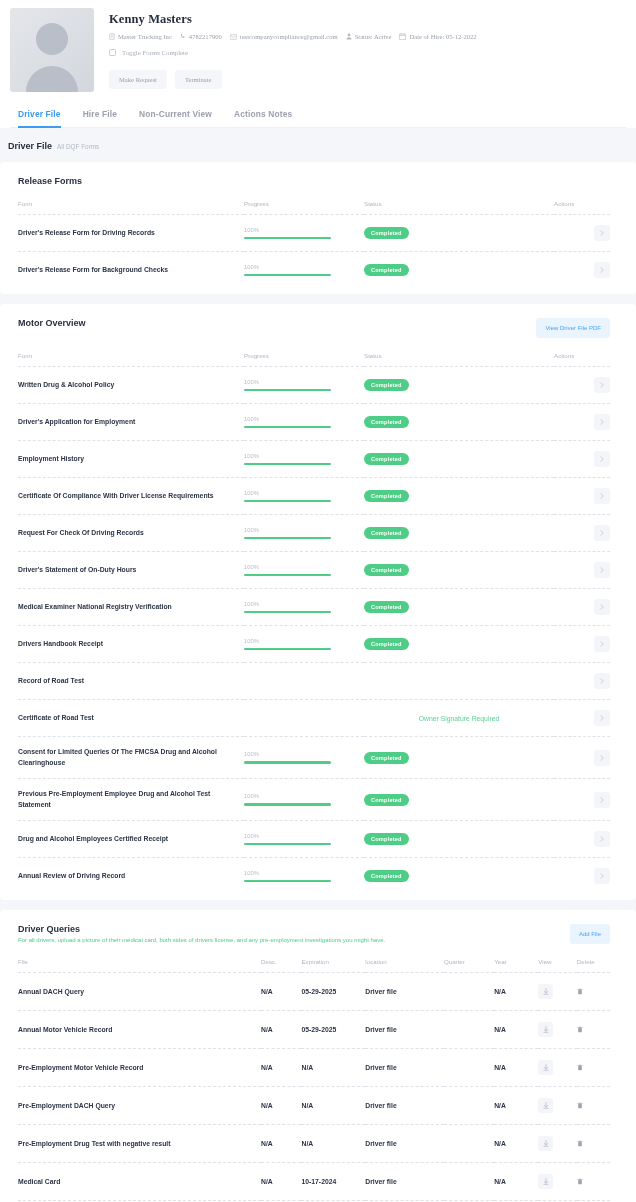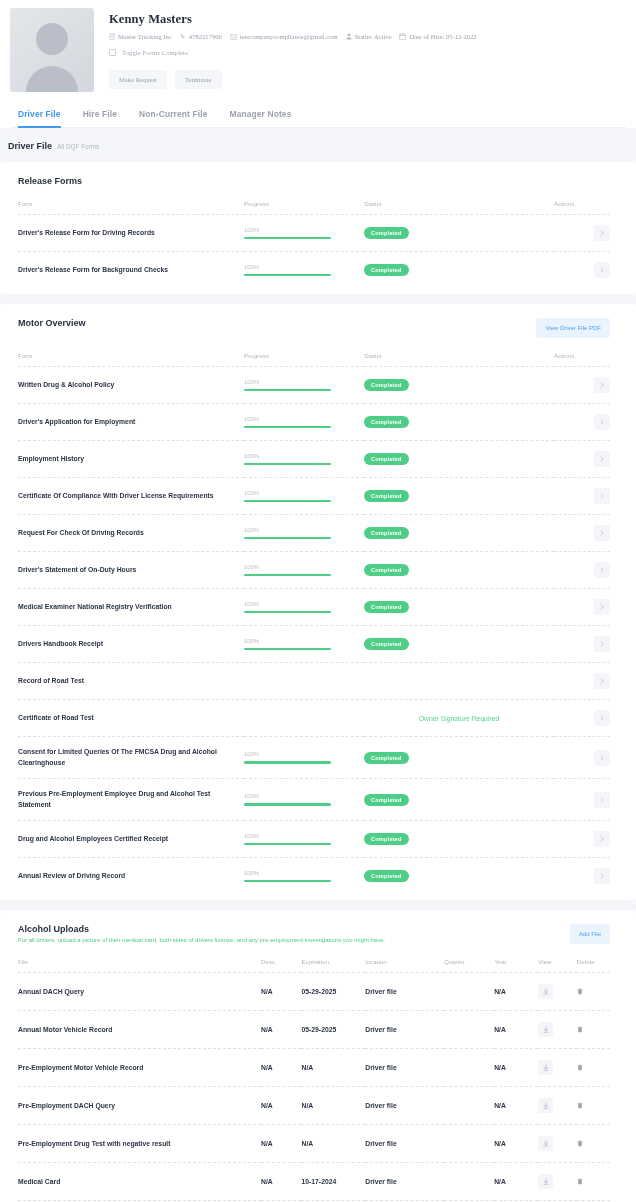--- a/index.html
+++ b/index.html
@@ -247,22 +247,22 @@
       <div class="btn-row">
         <button class="ghost-btn">Make Request</button>
         <button class="ghost-btn">Terminate</button>
       </div>
     </div>
   </div>
 
   <div class="tabs">
     <div class="tab active">Driver File</div>
     <div class="tab">Hire File</div>
-    <div class="tab">Non-Current File</div>
-    <div class="tab">Manager Notes</div>
+    <div class="tab">Non-Current View</div>
+    <div class="tab">Actions Notes</div>
   </div>
 </div>
 
 <div class="page-title-bar">
   <span class="page-title">Driver File</span>
   <span class="page-subtitle">All DQF Forms</span>
 </div>
 
 <div class="card">
   <div class="card-head">
@@ -527,21 +527,21 @@
               </svg>
             </button></td>
         </tr>
       </tbody>
   </table>
 </div>
 
 <div class="card">
   <div class="card-head">
     <div>
-      <div class="card-title">Alcohol Uploads</div>
+      <div class="card-title">Driver Queries</div>
       <div class="card-sub">For all drivers, upload a picture of their medical card, both sides of drivers license, and any pre-employment investigations you might have.</div>
     </div>
     <button class="link-btn">Add File</button>
   </div>
   <table class="utable">
     <thead>
       <tr>
         <th class="u-file">File</th>
         <th class="u-desc">Desc.</th>
         <th class="u-exp">Expiration</th>

